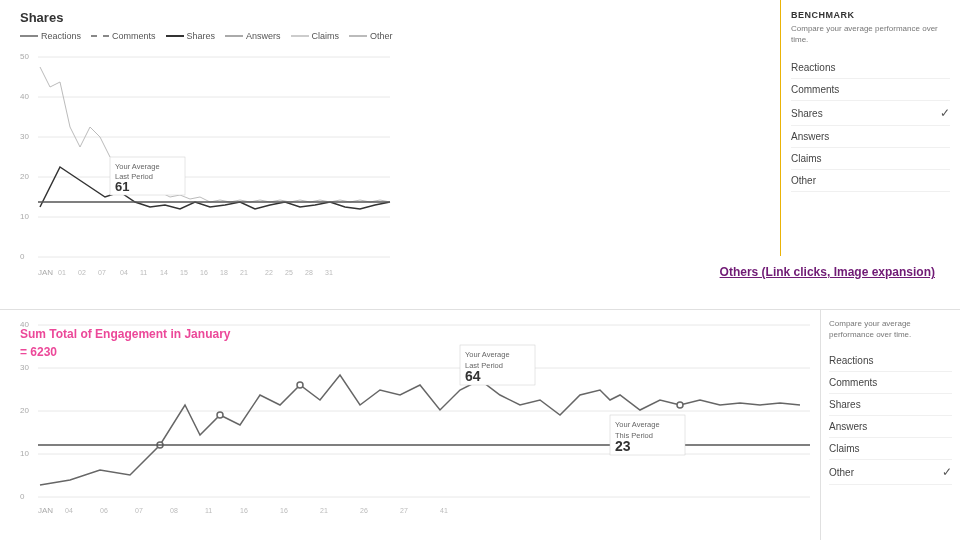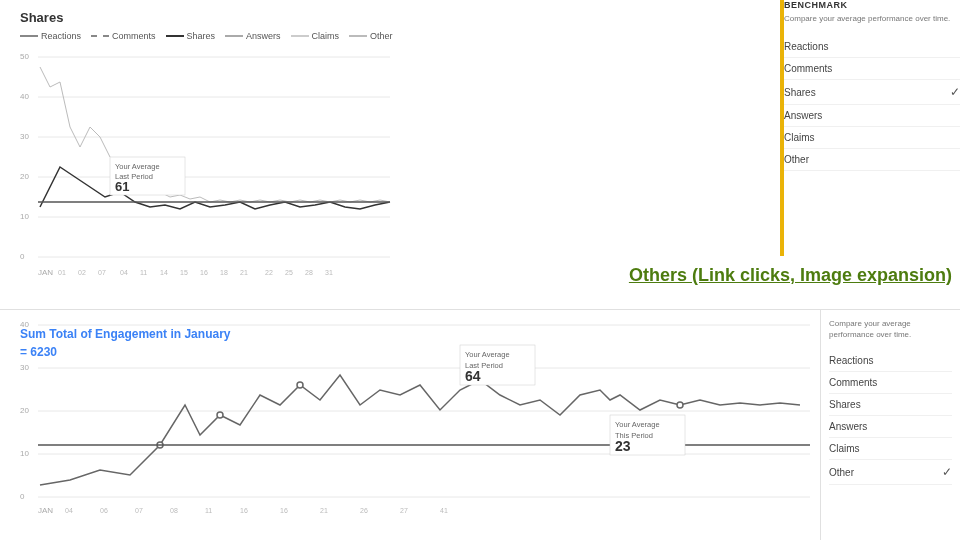--- a/index.html
+++ b/index.html
@@ -75,21 +75,22 @@
       height: 240px;
     }
 
     
     .benchmark-panel-top {
       position: absolute;
       top: 0;
       right: 0;
       width: 180px;
       height: 256px;
-      border-left: 4px solid #eab308;
+      padding: 10px;
+      border-left: 1px solid #eab308;
     }
 
     .benchmark-title {
       font-size: 9px;
       font-weight: bold;
       letter-spacing: 0.5px;
       color: #333;
       text-transform: uppercase;
       margin-bottom: 3px;
     }
@@ -113,44 +114,44 @@
 
     .benchmark-item .check {
       color: #555;
       font-size: 12px;
     }
 
     
     .overlay-text {
       position: absolute;
       top: 265px;
-      right: 8px;
-      font-size: 18px;
+      right: 25px;
+      font-size: 12px;
       font-weight: bold;
-      color: #4d7c0f;
+      color: #701a75;
       text-decoration: underline;
     }
 
     
     .chart-area-bottom {
       position: absolute;
       top: 0;
       left: 0;
       width: 820px;
       height: 230px;
       padding: 5px 10px 5px 20px;
     }
 
     .sum-text {
       position: absolute;
       top: 15px;
       left: 20px;
       font-size: 12px;
       font-weight: bold;
-      color: #3b82f6;
+      color: #ec4899;
       line-height: 1.5;
     }
 
     .chart-svg-bottom {
       width: 800px;
       height: 210px;
     }
 
     
     .benchmark-panel-bottom {

